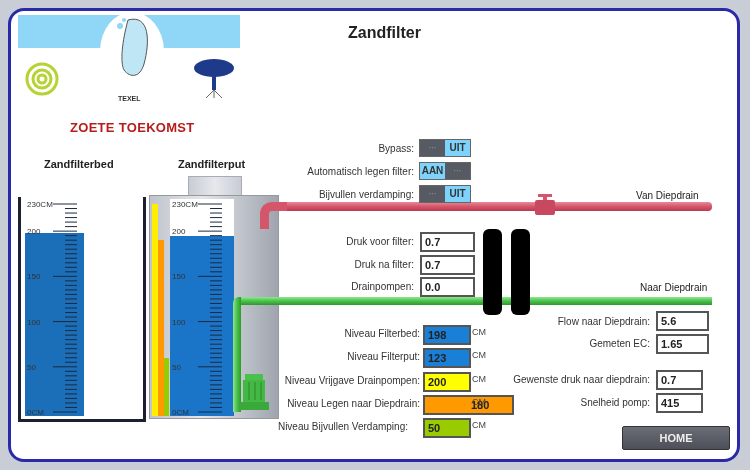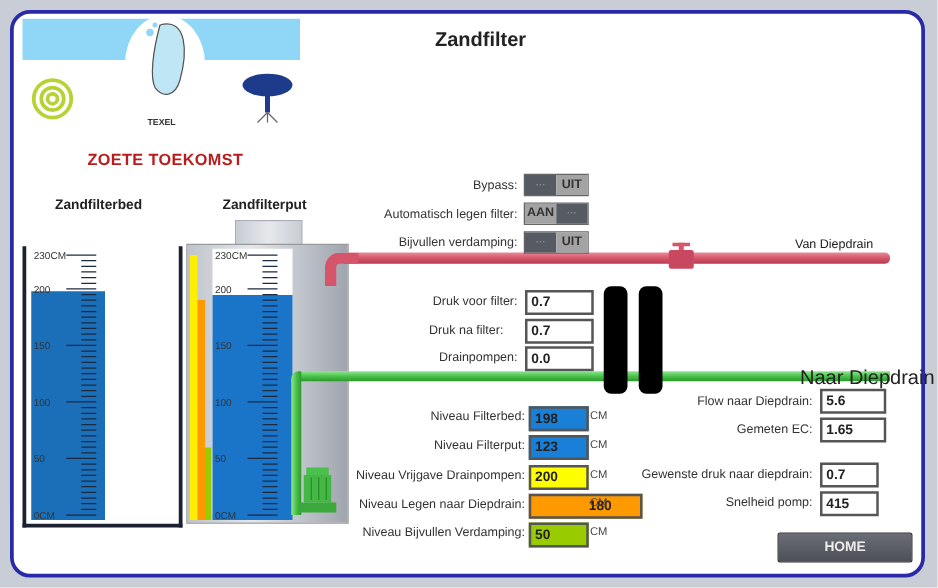--- a/index.html
+++ b/index.html
@@ -8,21 +8,21 @@
   .abs { position:absolute; }
   .title { left:348px; top:24px; font-size:16px; font-weight:bold; color:#222; }
   .logo-band { left:18px; top:15px; width:222px; height:33px; background:#8fd6f7; }
   .logo-circle { left:100px; top:12px; width:64px; height:78px; background:#fff; border-radius:50% 50% 40% 40%; }
   .logo-text { left:70px; top:78px; font-size:13px; font-weight:bold; color:#b91c1c; letter-spacing:0.3px;margin-top:42px; }
   .logo-sub { left:118px; top:95px; font-size:7px; font-weight:bold; color:#333; }
   .label-h { font-size:11px; font-weight:bold; color:#222; }
   .lbl { font-size:10px; color:#333; text-align:right; }
   .tog { width:50px; height:16px; border:1px solid #666; display:flex; font-size:10px; font-weight:bold; }
   .tog .dark { flex:1; background:#555a63; color:#888; text-align:center; line-height:16px; font-size:8px; }
-  .tog .light { flex:1; background:#a3a3a3; color:#333; text-align:center; line-height:16px; }
+  .tog .light { flex:1; background:#7dd3fc; color:#333; text-align:center; line-height:16px; }
   .box { height:16px; border:2px solid #555; background:#fff; font-size:11px; font-weight:bold; color:#222; padding-left:3px; line-height:16px; box-sizing:content-box; }
   .cm { font-size:9px; color:#444; }
   .home { left:622px; top:426px; width:106px; height:22px; background:linear-gradient(#6a6d76,#4d5058); border:1px solid #333; color:#eee; font-size:11px; font-weight:bold; text-align:center; line-height:22px; border-radius:2px; cursor:pointer; }
 </style>
 </head>
 <body>
 
 <div class="frame"></div>
 
 <div class="abs logo-band"></div>
@@ -184,21 +184,21 @@
   <svg width="24" height="24">
       <rect x="10" y="0" width="4" height="8" fill="#d5566a"></rect>
       <rect x="5" y="0" width="14" height="3" fill="#d5566a"></rect>
       <rect x="2" y="6" width="20" height="15" rx="2" fill="#c84860"></rect>
     </svg>
 </div>
 <div class="abs label-h" style="left:636px;top:190px;font-weight:normal;font-size:10px;">Van Diepdrain</div>
 
 <div class="abs" style="left:240px;top:297px;width:472px;height:8px;background:linear-gradient(#8ee88e,#4cc04c,#2a9a2a);"></div>
 <div class="abs" style="left:233px;top:297px;width:8px;height:115px;background:linear-gradient(90deg,#8ee88e,#4cc04c,#2a9a2a);border-radius:6px 0 0 0;"></div>
-<div class="abs label-h" style="left:640px;top:294px;font-weight:normal;font-size:16px;">Naar Diepdrain</div>
+<div class="abs label-h" style="left:640px;top:282px;font-weight:normal;font-size:10px;">Naar Diepdrain</div>
 <div class="abs" style="left:237px;top:370px;">
   <svg width="34" height="44">
       <rect x="8" y="4" width="18" height="6" fill="#4cc04c"></rect>
       <rect x="6" y="10" width="22" height="22" fill="#44b844"></rect>
       <rect x="2" y="32" width="30" height="8" fill="#3aa83a"></rect>
       <line x1="12" y1="12" x2="12" y2="30" stroke="#2a8a2a"></line>
       <line x1="18" y1="12" x2="18" y2="30" stroke="#2a8a2a"></line>
       <line x1="24" y1="12" x2="24" y2="30" stroke="#2a8a2a"></line>
     </svg>
 </div>
@@ -217,39 +217,39 @@
     <div class="dark">···</div>
   </div>
 <div class="abs lbl" style="left:280px;top:189px;width:134px;">Bijvullen verdamping:</div>
 <div class="abs tog" style="left:419px;top:185px;">
     <div class="dark">···</div>
     <div class="light">UIT</div>
   </div>
 
 <div class="abs lbl" style="left:300px;top:236px;width:114px;">Druk voor filter:</div>
 <div class="abs box" style="left:420px;top:232px;width:48px;">0.7</div>
-<div class="abs lbl" style="left:316px;top:259px;width:114px;text-align:center;">Druk na filter:</div>
+<div class="abs lbl" style="left:300px;top:259px;width:114px;">Druk na filter:</div>
 <div class="abs box" style="left:420px;top:255px;width:48px;">0.7</div>
 <div class="abs lbl" style="left:300px;top:281px;width:114px;">Drainpompen:</div>
 <div class="abs box" style="left:420px;top:277px;width:48px;">0.0</div>
 
 <div id="levels">
     <div class="abs lbl" style="left:270px;top:328px;width:150px;">Niveau Filterbed:</div>
      <div class="abs box" style="left:423px;top:325px;width:41px;background:#1a7fd6;">198</div>
      <div class="abs cm" style="left:472px;top:327px;">CM</div>
     <div class="abs lbl" style="left:270px;top:351px;width:150px;">Niveau Filterput:</div>
      <div class="abs box" style="left:423px;top:348px;width:41px;background:#1a7fd6;">123</div>
      <div class="abs cm" style="left:472px;top:350px;">CM</div>
     <div class="abs lbl" style="left:270px;top:375px;width:150px;">Niveau Vrijgave Drainpompen:</div>
      <div class="abs box" style="left:423px;top:372px;width:41px;background:#ffff00;">200</div>
      <div class="abs cm" style="left:472px;top:374px;">CM</div>
     <div class="abs lbl" style="left:270px;top:398px;width:150px;">Niveau Legen naar Diepdrain:</div>
      <div class="abs box" style="left:423px;top:395px;width:41px;background:#ff9900;padding-left:46px;">180</div>
      <div class="abs cm" style="left:472px;top:397px;">CM</div>
-    <div class="abs lbl" style="left:270px;top:421px;width:150px;">Niveau Bijvullen Verdamping:</div>
+    <div class="abs lbl" style="left:258px;top:421px;width:150px;">Niveau Bijvullen Verdamping:</div>
      <div class="abs box" style="left:423px;top:418px;width:41px;background:#99cc00;">50</div>
      <div class="abs cm" style="left:472px;top:420px;">CM</div>
   </div>
 
 <div class="abs lbl" style="left:520px;top:316px;width:130px;">Flow naar Diepdrain:</div>
 <div class="abs box" style="left:656px;top:311px;width:46px;">5.6</div>
 <div class="abs lbl" style="left:520px;top:338px;width:130px;">Gemeten EC:</div>
 <div class="abs box" style="left:656px;top:334px;width:46px;">1.65</div>
 <div class="abs lbl" style="left:490px;top:374px;width:160px;">Gewenste druk naar diepdrain:</div>
 <div class="abs box" style="left:656px;top:370px;width:40px;">0.7</div>

